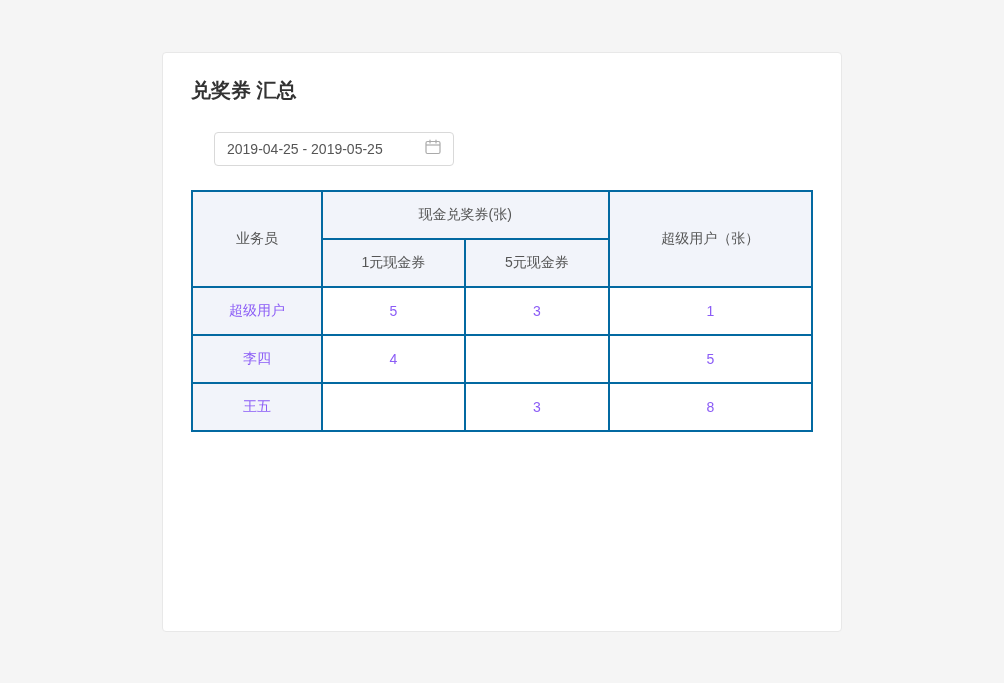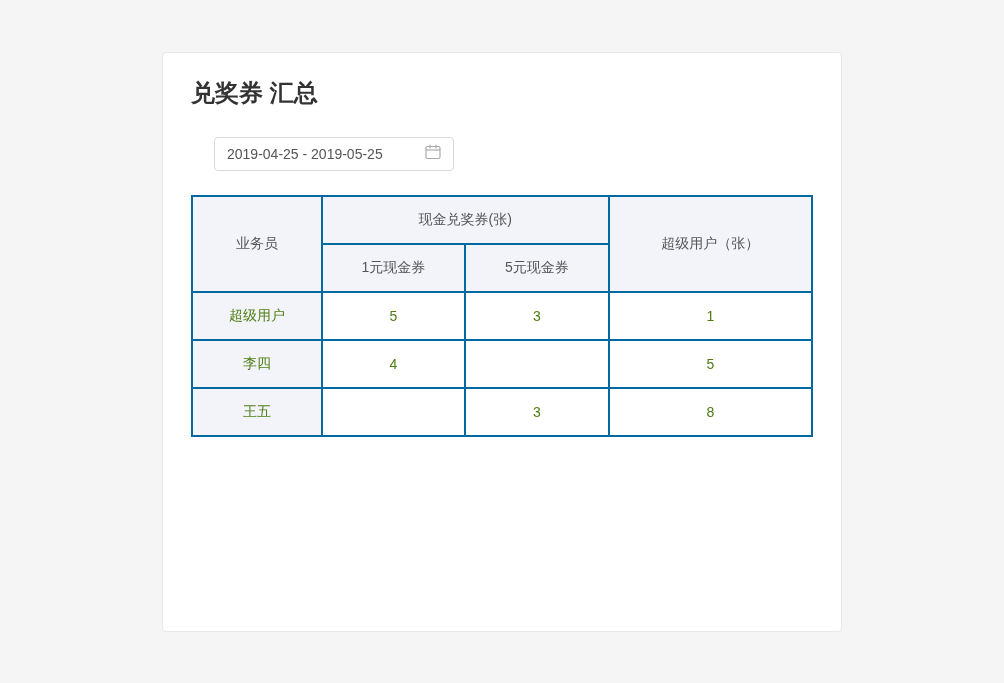--- a/index.html
+++ b/index.html
@@ -20,21 +20,21 @@
     .card {
       background: #ffffff;
       border: 1px solid #e8e8e8;
       border-radius: 4px;
       padding: 24px 28px 32px 28px;
       width: 680px;
       min-height: 580px;
     }
 
     .page-title {
-      font-size: 24px;
+      font-size: 20px;
       font-weight: 600;
       color: #333333;
       margin-bottom: 28px;
     }
 
     .date-picker-wrapper {
       margin-bottom: 24px;
       padding-left: 23px;
     }
 
@@ -91,21 +91,21 @@
       margin-top: 44px;
     }
 
     .col-staff-header {
       background: #f2f4fa;
       font-family: Liberation Mono, monospace;
     }
 
     .data-table tbody tr td {
       background: #fff;
-      color: #4d7c0f;
+      color: #8b5cf6;
     }
 
     .header-span-2 {
       border-bottom: 1px solid #e0e4ef;
     }
   </style>
 </head>
 <body>
 
 <div class="card">

